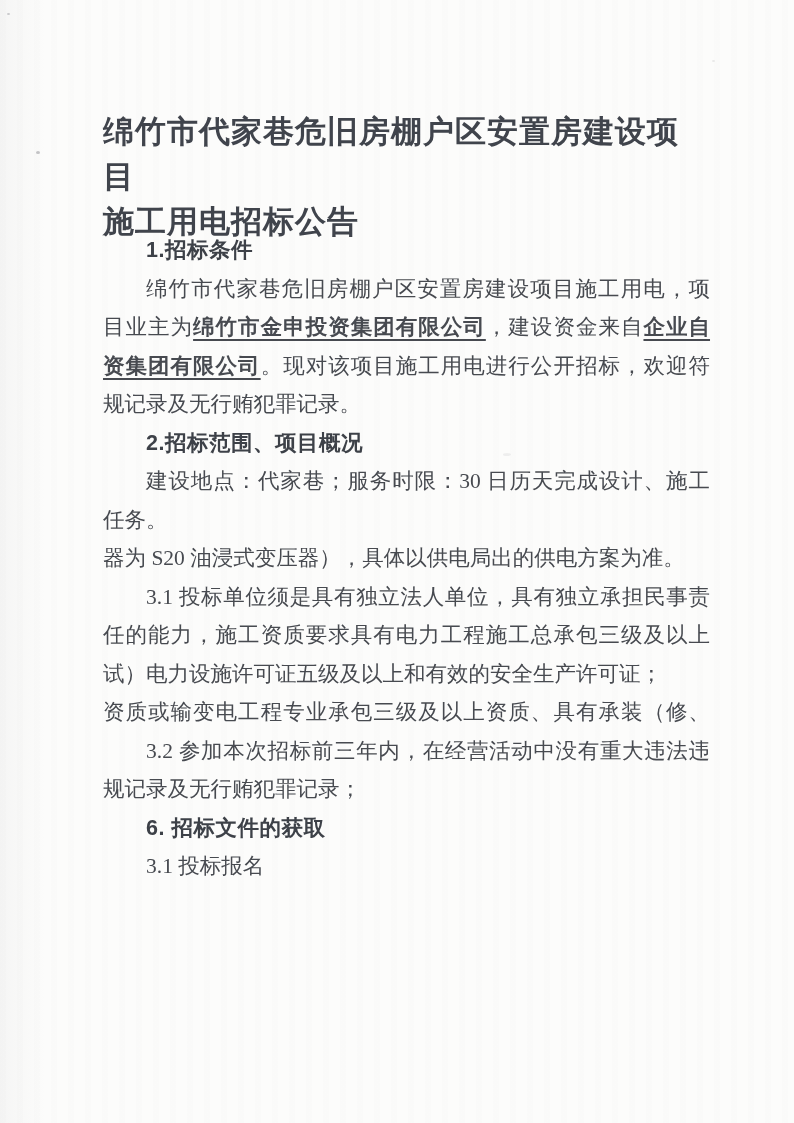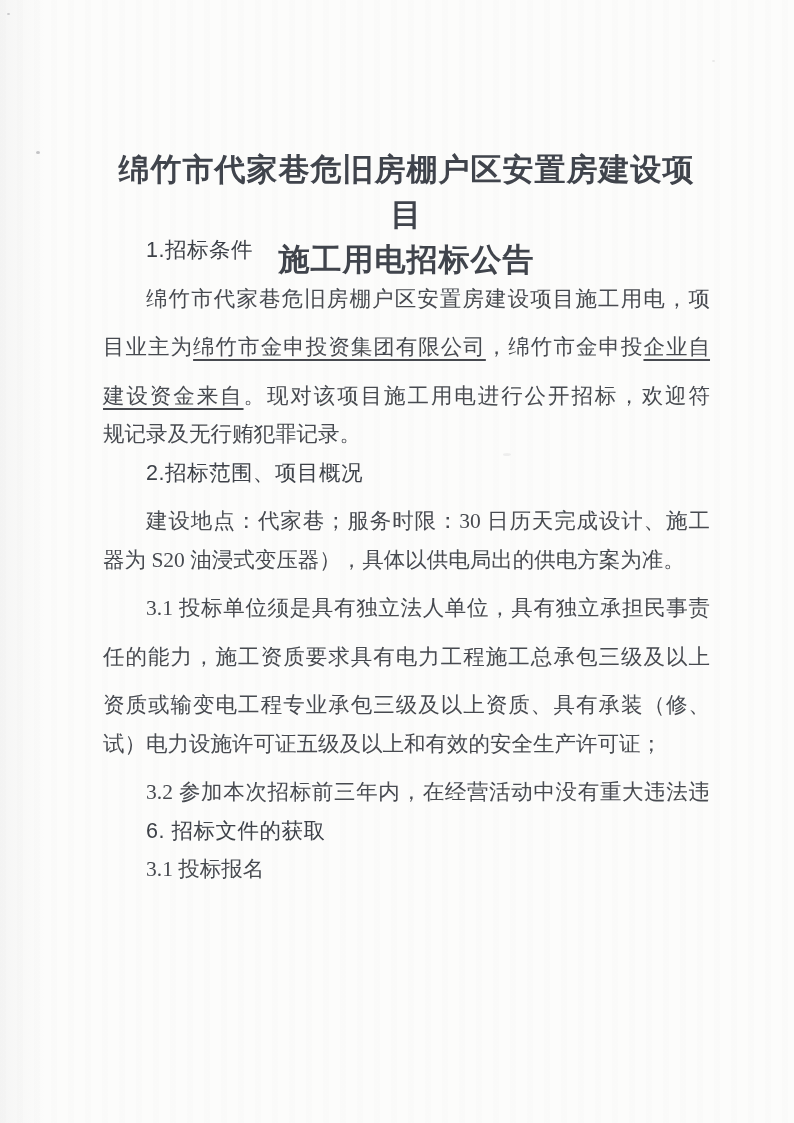--- a/index.html
+++ b/index.html
@@ -31,51 +31,48 @@
   .speck-a{left:36px;top:151px;width:4px;height:3px;background:rgba(95,95,102,0.35);}
   .speck-b{left:7px;top:13px;width:3px;height:2px;background:rgba(95,95,102,0.30);}
   .speck-c{left:503px;top:453px;width:8px;height:3px;background:rgba(120,120,126,0.10);}
   .speck-d{left:712px;top:60px;width:3px;height:2px;background:rgba(120,120,126,0.14);}
 
   .content{
     position:absolute;left:103px;width:607px;top:0;height:1123px;
   }
   .doc-title{
     position:absolute;left:0;right:0;top:109px;
-    text-align:center;
     font-family:"Liberation Sans", sans-serif;
     font-weight:700;
     font-size:31px;line-height:45px;
     color:var(--title-color);
     letter-spacing:1px;
-    margin-top:38px;
   }
   .doc-body{
     position:absolute;left:0;right:0;top:231px;
   }
   .line{
     font-size:21.5px;line-height:38.5px;
     color:var(--body-color);
     white-space:nowrap;
   }
   .line.justify{
     white-space:normal;
     text-align:justify;
     text-align-last:justify;
-    margin-top:10px;
   }
   .line.indent{padding-left:43px;}
   .line.heading{
     font-family:"Liberation Sans", sans-serif;
-    font-weight:400;
+    font-weight:700;
     color:var(--heading-color);
     letter-spacing:0.5px;
   }
   .seg{}
-  .seg.bold{font-weight:400;}
+  .seg.bold{font-weight:700;}
   .seg.underline{
     text-decoration:underline;
     text-decoration-thickness:1.5px;
     text-underline-offset:5px;
   }
 </style>
 </head>
 <body>
 
 <div class="page">
@@ -87,28 +84,30 @@
   <div class="content">
     <div class="doc-title">
       <div>绵竹市代家巷危旧房棚户区安置房建设项目</div>
       <div>施工用电招标公告</div>
     </div>
 
     <div class="doc-body">
 
     <div class="line heading indent"><span class="seg">1.招标条件</span></div>
         <div class="line indent justify"><span class="seg">绵竹市代家巷危旧房棚户区安置房建设项目施工用电，项</span></div>
-        <div class="line justify"><span class="seg">目业主为</span><span class="seg bold underline">绵竹市金申投资集团有限公司</span><span class="seg">，绵竹市金申投</span><span class="seg bold underline">企业自</span></div>
-        <div class="line justify"><span class="seg bold underline">建设资金来自</span><span class="seg">。现对该项目施工用电进行公开招标，欢迎符</span></div>
+        <div class="line justify"><span class="seg">目业主为</span><span class="seg bold underline">绵竹市金申投资集团有限公司</span><span class="seg">，建设资金来自</span><span class="seg bold underline">企业自</span></div>
+        <div class="line justify"><span class="seg bold underline">资集团有限公司</span><span class="seg">。现对该项目施工用电进行公开招标，欢迎符</span></div>
         <div class="line"><span class="seg">规记录及无行贿犯罪记录。</span></div>
         <div class="line heading indent"><span class="seg">2.招标范围、项目概况</span></div>
         <div class="line indent justify"><span class="seg">建设地点：代家巷；服务时限：30 日历天完成设计、施工</span></div>
+        <div class="line"><span class="seg">任务。</span></div>
         <div class="line"><span class="seg">器为 S20 油浸式变压器），具体以供电局出的供电方案为准。</span></div>
         <div class="line indent justify"><span class="seg">3.1 投标单位须是具有独立法人单位，具有独立承担民事责</span></div>
         <div class="line justify"><span class="seg">任的能力，施工资质要求具有电力工程施工总承包三级及以上</span></div>
+        <div class="line"><span class="seg">试）电力设施许可证五级及以上和有效的安全生产许可证；</span></div>
         <div class="line justify"><span class="seg">资质或输变电工程专业承包三级及以上资质、具有承装（修、</span></div>
-        <div class="line"><span class="seg">试）电力设施许可证五级及以上和有效的安全生产许可证；</span></div>
         <div class="line indent justify"><span class="seg">3.2 参加本次招标前三年内，在经营活动中没有重大违法违</span></div>
+        <div class="line"><span class="seg">规记录及无行贿犯罪记录；</span></div>
         <div class="line heading indent"><span class="seg">6. 招标文件的获取</span></div>
         <div class="line indent"><span class="seg">3.1 投标报名</span></div>
       </div>
   </div>
 </div>
 
 </body></html>

